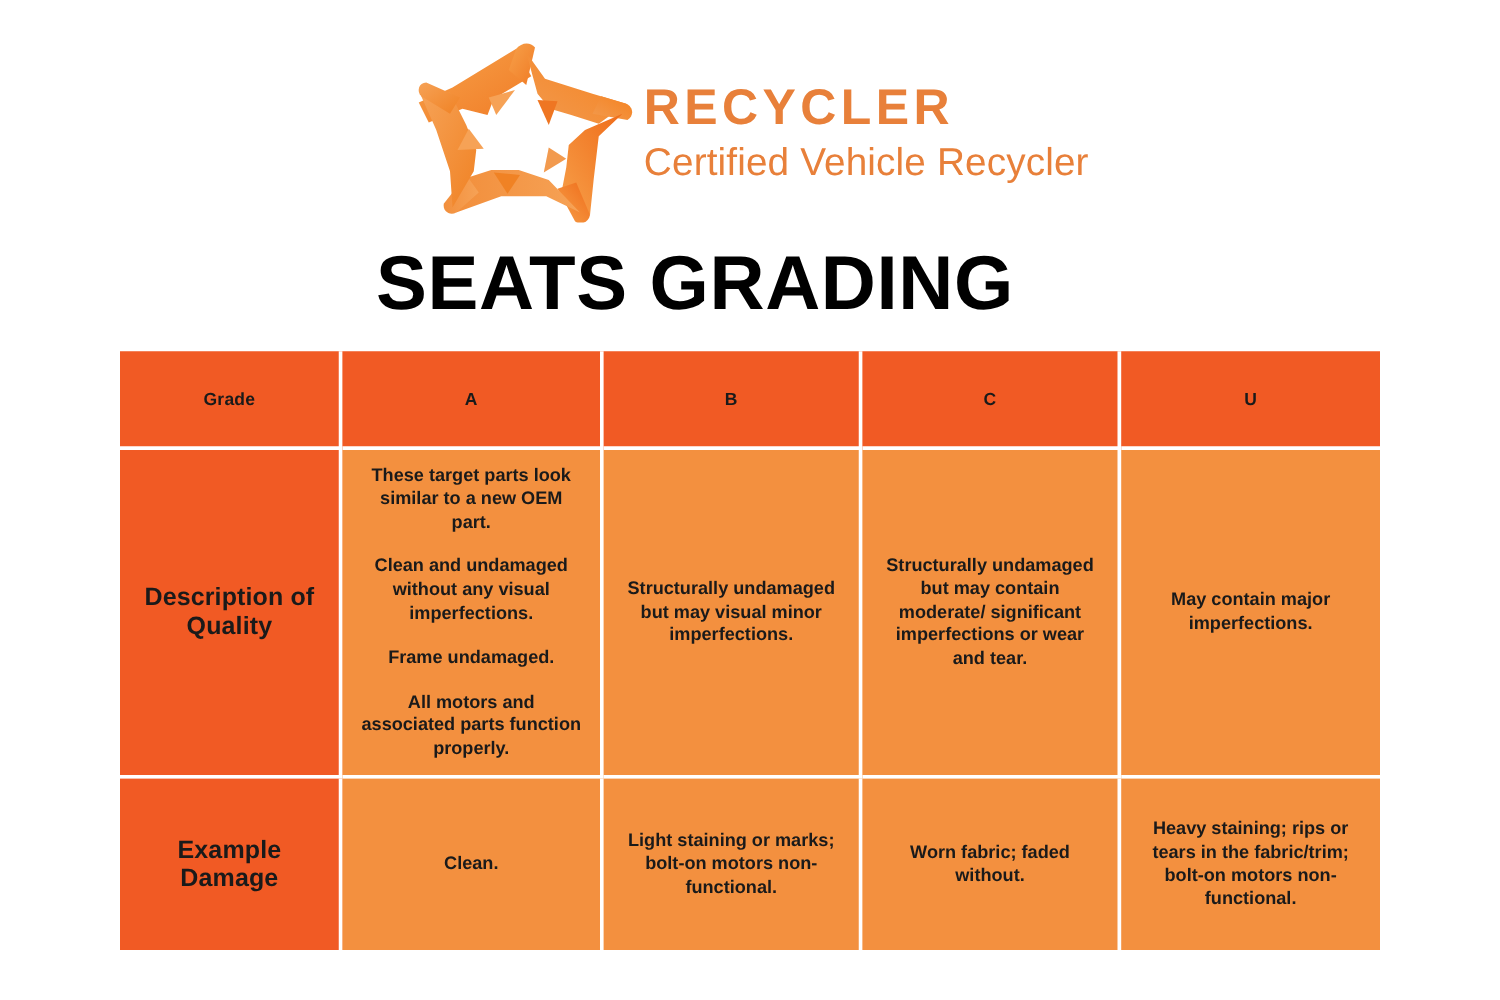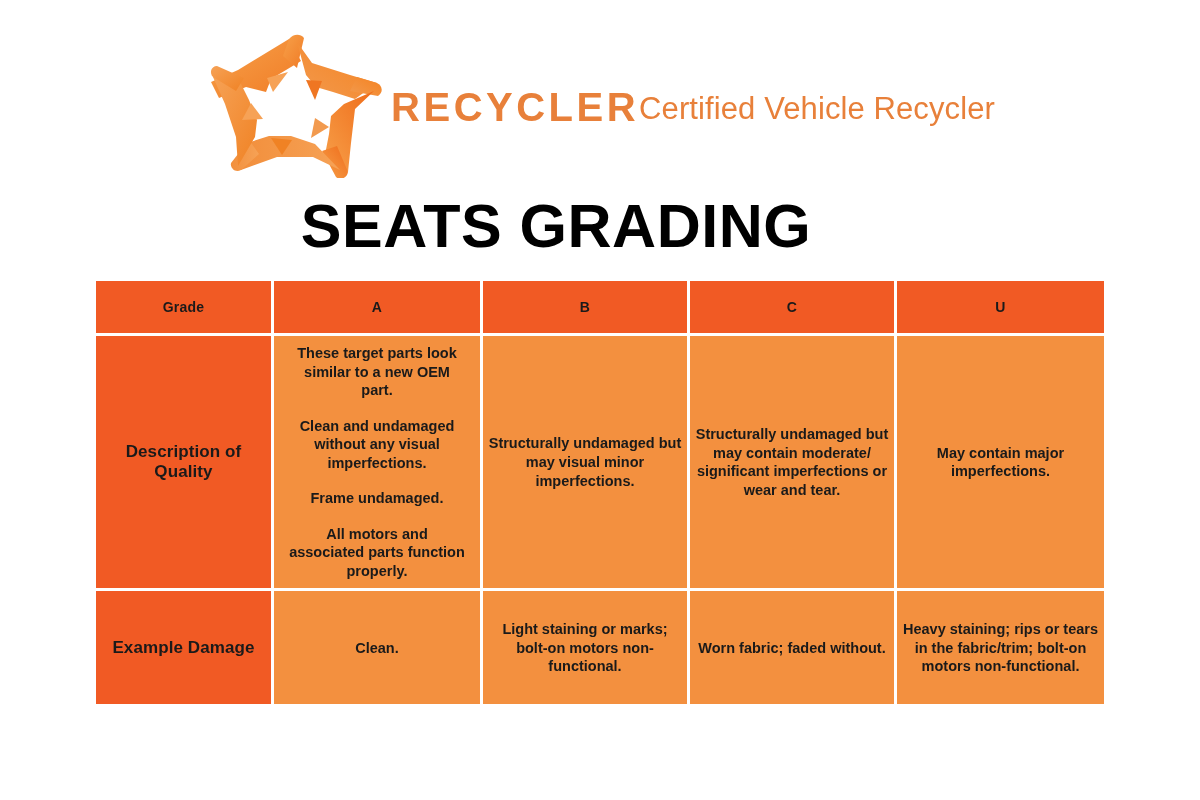--- a/index.html
+++ b/index.html
@@ -33,21 +33,21 @@
     gap: 8px;
   }
   .logo-mark {
     width: 178px;
     height: 148px;
     flex: 0 0 auto;
     display: block;
   }
   .logo-words {
     display: flex;
-    flex-direction: row;
+    flex-direction: column;
     align-items: flex-start;
     justify-content: center;
     padding-top: 10px;
   }
   .logo-title {
     font-family: "Liberation Sans", sans-serif;
     font-size: 40px;
     font-weight: bold;
     letter-spacing: 3.5px;
     color: #e8803a;
@@ -94,21 +94,21 @@
     background: #ffffff;
   }
   table.grading-table col.c-label { width: 178px; }
   table.grading-table col.c-a     { width: 209px; }
   table.grading-table col.c-b     { width: 207px; }
   table.grading-table col.c-c     { width: 207px; }
   table.grading-table col.c-u     { width: 207px; }
 
   table.grading-table th,
   table.grading-table td {
-    padding: 4px;
+    padding: 16px;
     margin: 0;
     vertical-align: middle;
     text-align: center;
     border-right: 3px solid #ffffff;
     border-bottom: 3px solid #ffffff;
   }
   table.grading-table th:last-child,
   table.grading-table td:last-child { border-right: none; }
   table.grading-table tr:last-child td { border-bottom: none; }
 
@@ -119,21 +119,21 @@
     font-size: 14px;
     font-weight: bold;
     color: #1a1a1a;
     letter-spacing: 0.2px;
   }
   thead th.head-label { border-right: 3px solid #ffffff; }
 
   
   td.row-label {
     background: #f15a24;
-    font-size: 17px;
+    font-size: 20px;
     font-weight: bold;
     color: #1a1a1a;
     letter-spacing: 0.1px;
   }
 
   
   td.data-cell {
     background: #f3903f;
     font-size: 14.5px;
     font-weight: bold;

